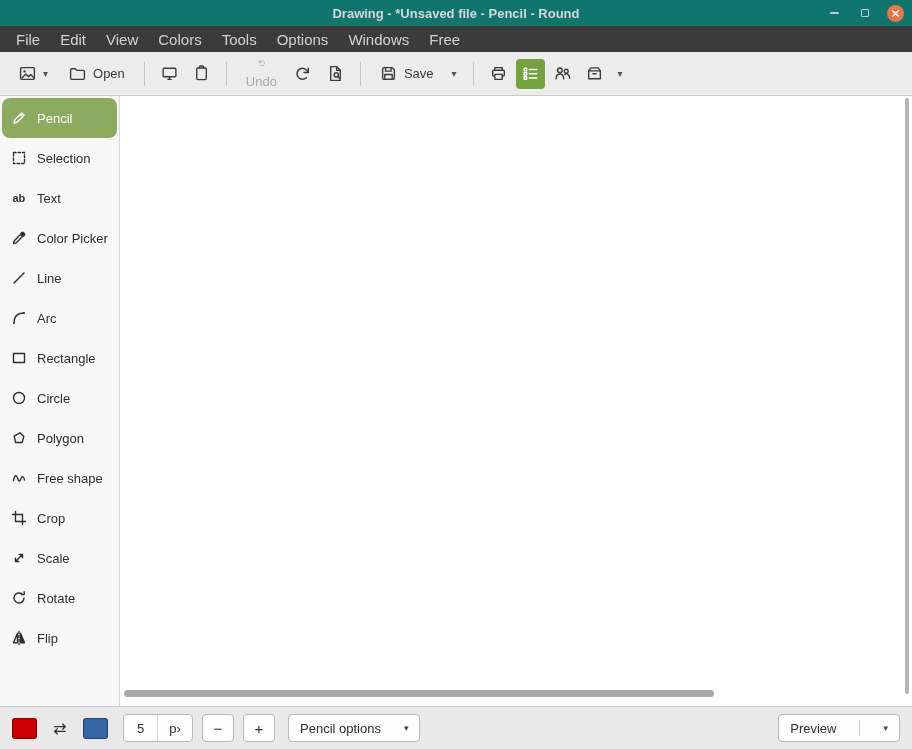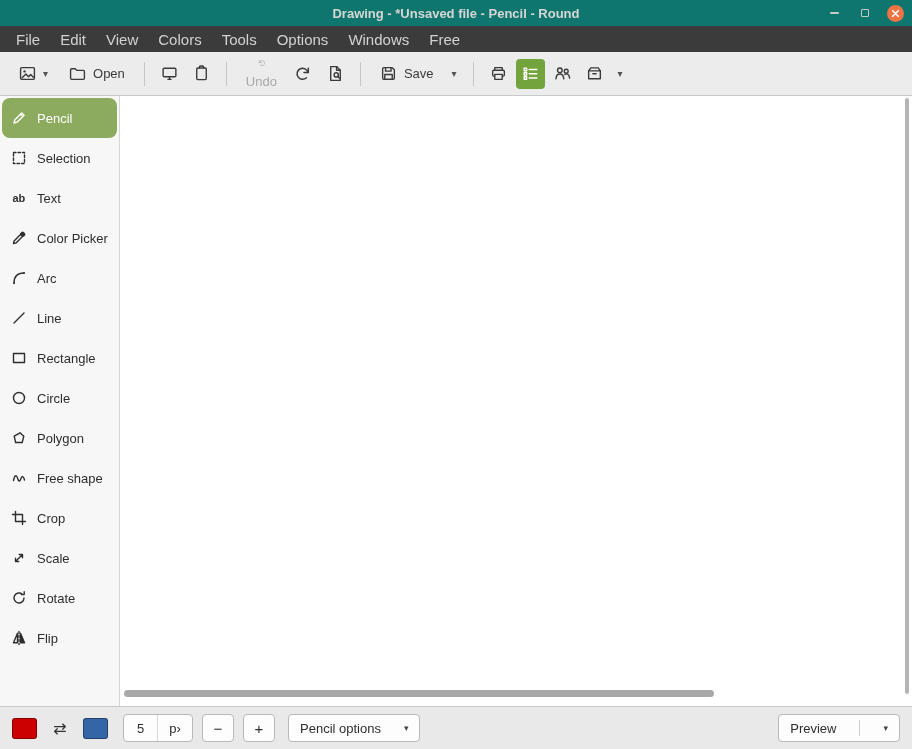--- a/index.html
+++ b/index.html
@@ -250,34 +250,34 @@
             <svg width="16" height="16" viewBox="0 0 16 16" fill="none" stroke="currentColor" stroke-width="1.4" stroke-linecap="round" stroke-linejoin="round">
               <path d="M10.2 2.2a2 2 0 0 1 2.8 0l.8.8a2 2 0 0 1 0 2.8l-1.3 1.3-3.6-3.6z" fill="currentColor" stroke="none"></path>
               <path d="M9.5 4.5l2 2M8.7 5.3l-5.6 5.6-.6 2.6 2.6-.6 5.6-5.6"></path>
             </svg>
           </span>
           <span class="side-label">Color Picker</span>
         </div>
         <div class="side-item">
           <span class="side-icon">
             <svg width="16" height="16" viewBox="0 0 16 16" fill="none" stroke="currentColor" stroke-width="1.4" stroke-linecap="round" stroke-linejoin="round">
+              <path d="M3 13L13 3"></path>
+            </svg>
+          </span>
+          <span class="side-label">Line</span>
+        </div>
+        <div class="side-item">
+          <span class="side-icon">
+            <svg width="16" height="16" viewBox="0 0 16 16" fill="none" stroke="currentColor" stroke-width="1.4" stroke-linecap="round" stroke-linejoin="round">
               <path d="M3 13C3 6.5 6.5 3 13 3"></path>
               <circle cx="3" cy="13" r="1" fill="currentColor" stroke="none"></circle>
               <circle cx="13" cy="3" r="1" fill="currentColor" stroke="none"></circle>
             </svg>
           </span>
           <span class="side-label">Arc</span>
-        </div>
-        <div class="side-item">
-          <span class="side-icon">
-            <svg width="16" height="16" viewBox="0 0 16 16" fill="none" stroke="currentColor" stroke-width="1.4" stroke-linecap="round" stroke-linejoin="round">
-              <path d="M3 13L13 3"></path>
-            </svg>
-          </span>
-          <span class="side-label">Line</span>
         </div>
         <div class="side-item">
           <span class="side-icon">
             <svg width="16" height="16" viewBox="0 0 16 16" fill="none" stroke="currentColor" stroke-width="1.4" stroke-linecap="round" stroke-linejoin="round">
               <rect x="2.5" y="3.5" width="11" height="9"></rect>
             </svg>
           </span>
           <span class="side-label">Rectangle</span>
         </div>
         <div class="side-item">

